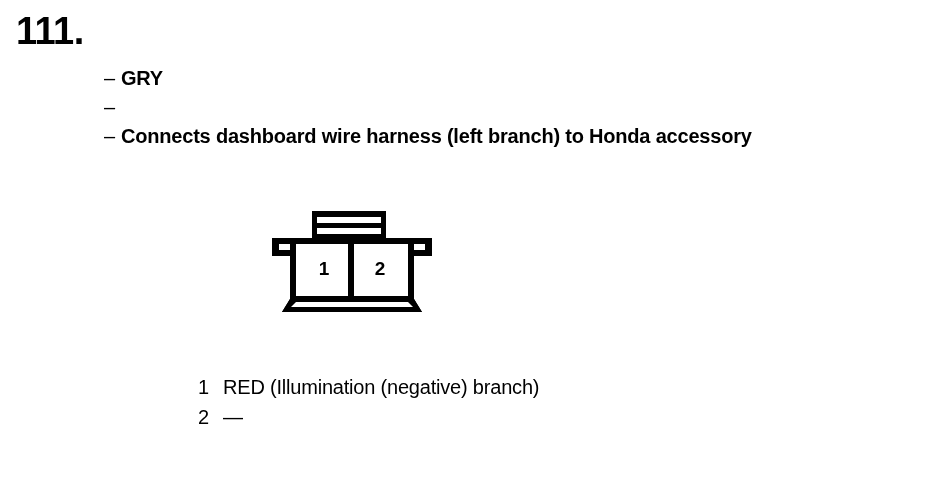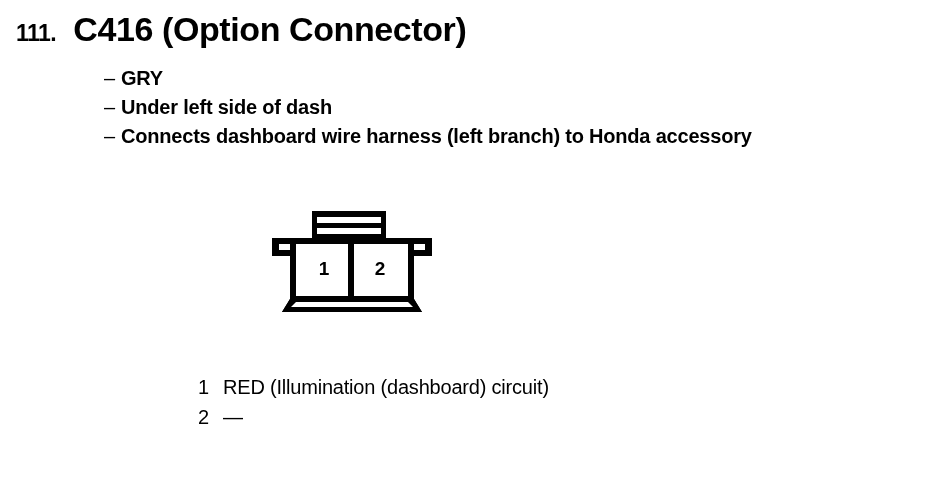--- a/index.html
+++ b/index.html
@@ -20,21 +20,21 @@
   
   .heading {
     position: absolute;
     left: 16px;
     top: 12px;
     display: flex;
     align-items: baseline;
     white-space: nowrap;
   }
   .heading-number {
-    font-size: 23px;
+    font-size: 38px;
     font-weight: bold;
     letter-spacing: -0.5px;
     line-height: 1;
   }
   .heading-title {
     font-size: 34px;
     font-weight: bold;
     letter-spacing: -0.4px;
     line-height: 1;
     margin-left: 17px;
@@ -102,31 +102,29 @@
   }
   .legend-desc {
     display: inline-block;
   }
 </style>
 </head>
 <body>
 
 <div class="heading">
   <span class="heading-number">111.</span>
-  <span class="heading-title">C416 (Option Connector)</span>
 </div>
 
 <div class="bullets">
   <div class="bullet-row">
     <span class="bullet-dash">–</span>
     <span class="bullet-text">GRY</span>
   </div>
   <div class="bullet-row">
     <span class="bullet-dash">–</span>
-    <span class="bullet-text">Under left side of dash</span>
   </div>
   <div class="bullet-row">
     <span class="bullet-dash">–</span>
     <span class="bullet-text">Connects dashboard wire harness (left branch) to Honda accessory</span>
   </div>
 </div>
 
 <div class="connector-figure">
   <svg width="190" height="120" viewBox="0 0 190 120" xmlns="http://www.w3.org/2000/svg">
 
@@ -171,19 +169,19 @@
     <rect x="86" y="41" width="6" height="55" fill="#000000"></rect>
 
     <text class="pin-label" x="62" y="72" text-anchor="middle">1</text>
     <text class="pin-label" x="118" y="72" text-anchor="middle">2</text>
   </svg>
 </div>
 
 <div class="legend">
   <div class="legend-row">
     <span class="legend-pin">1</span>
-    <span class="legend-desc">RED (Illumination (dashboard) circuit)</span>
+    <span class="legend-desc">RED (Illumination (negative) branch)</span>
   </div>
   <div class="legend-row">
     <span class="legend-pin">2</span>
     <span class="legend-desc">—</span>
   </div>
 </div>
 
 </body></html>

